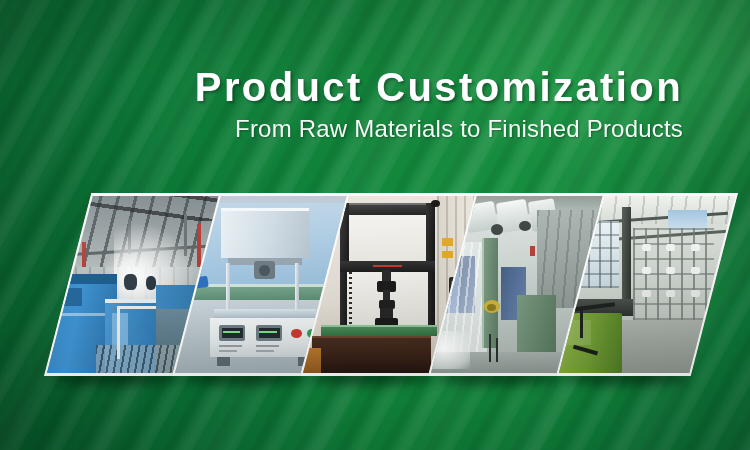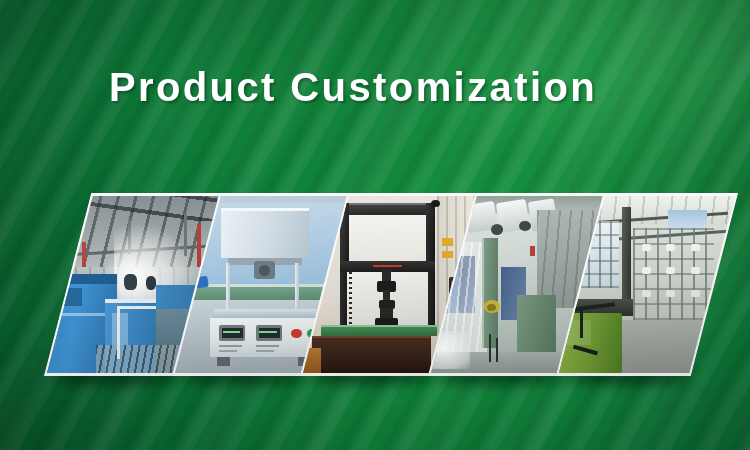--- a/index.html
+++ b/index.html
@@ -67,23 +67,23 @@
       linear-gradient(to bottom, rgba(0,0,0,0.10) 0%, rgba(0,0,0,0) 18%,
                       rgba(0,0,0,0) 72%, rgba(0,0,0,0.14) 100%),
       linear-gradient(to right, rgba(0,0,0,0.16) 0%, rgba(0,0,0,0) 22%,
                       rgba(0,0,0,0) 80%, rgba(0,0,0,0.10) 100%);
   }
 
   
   .headings {
     position: absolute;
     top: 66px;
-    left: 12px;
+    left: 1px;
     width: 682px;
-    text-align: center;
+    text-align: right;
     z-index: 6;
   }
   .title {
     margin: 0;
     font-size: 40px;
     font-weight: bold;
     letter-spacing: 2.4px;
     color: #ffffff;
     line-height: 1.05;
     text-shadow: 2px 2px 3px rgba(0,0,0,0.32);
@@ -166,20 +166,21 @@
 
 <div id="banner">
 
   <div class="bg-base"></div>
   <div class="bg-stripes"></div>
   <div class="bg-stripes-2"></div>
   <div class="bg-vignette"></div>
 
   <div class="headings">
     <h1 class="title">Product Customization</h1>
+    <p class="subtitle">From Raw Materials to Finished Products</p>
   </div>
 
   <div class="gallery">
 
     <div class="shadow-layer">
       <div class="panel-shadow" style="left:52px;  width:128px;"></div>
       <div class="panel-shadow" style="left:180px; width:126px;"></div>
       <div class="panel-shadow" style="left:308px; width:126px;"></div>
       <div class="panel-shadow" style="left:436px; width:126px;"></div>
       <div class="panel-shadow" style="left:562px; width:128px;"></div>

